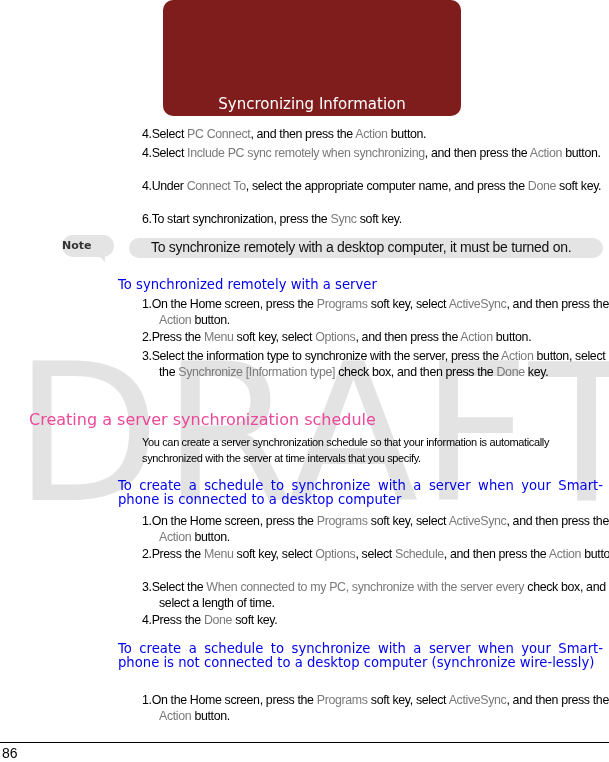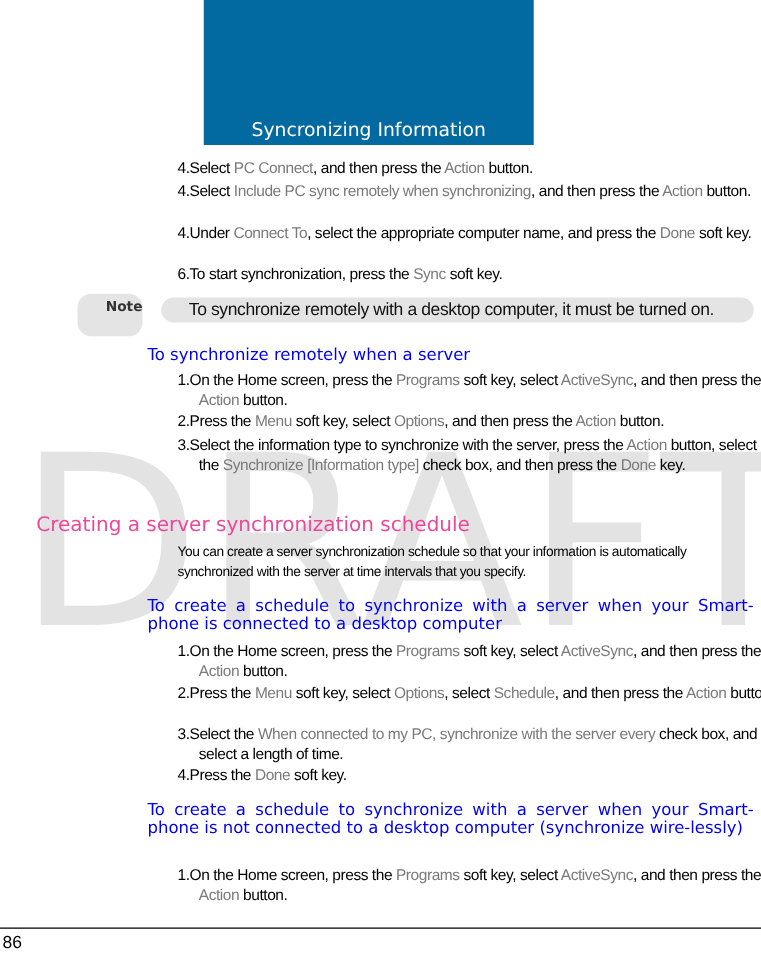--- a/index.html
+++ b/index.html
@@ -10,38 +10,39 @@
     color:#000;
   }
   .watermark {
     position:absolute; left:14px; top:340px;
     font-family:"DejaVu Sans", sans-serif;
     font-size:190px; line-height:190px; letter-spacing:2px;
     color:#e3e3e3; z-index:0; white-space:nowrap;
   }
   .layer { position:absolute; left:0; top:0; width:609px; height:762px; z-index:1; }
   .screen {
-    position:absolute; left:163px; top:0; width:264px; height:116px;
-    background:#0369a1;
+    position:absolute; left:163px; top:0; width:298px; height:116px;
+    background:#7f1d1d;
+    border-radius:10px;
   }
   .screen-caption {
     position:absolute; left:0; right:0; bottom:3px; text-align:center;
     color:#ffffff; font-family:"DejaVu Sans", sans-serif; font-size:15px;
   }
   .step {
     position:absolute; left:142px; width:465px;
     font-size:12.4px; line-height:16px; letter-spacing:-0.35px;
     padding-left:17px; text-indent:-17px;
   }
   .hl { color:#7a7a7a; }
   .note-badge {
-    position:absolute; left:62px; top:235px; width:52px; height:34px;
+    position:absolute; left:62px; top:235px; width:52px; height:22px;
     background:#e4e4e4; border-radius:11px;
     font-family:"DejaVu Sans", sans-serif; font-weight:bold; font-size:11px;
-    color:#333; text-align:right; line-height:22px;
+    color:#333; text-align:left; line-height:22px;
   }
   .note-tail {
     position:absolute; left:98px; top:252px; width:0; height:0;
     border-left:4px solid transparent; border-right:6px solid transparent;
     border-top:10px solid #e4e4e4; transform:skewX(30deg);
   }
   .note-box {
     position:absolute; left:129px; top:238px; width:474px; height:20px;
     background:#e4e4e4; border-radius:10px;
     font-size:14px; line-height:18px; letter-spacing:-0.3px;
@@ -76,21 +77,21 @@
 
   <div class="step" style="top:126px"><span>4.Select </span><span class="hl">PC Connect</span><span>, and then press the </span><span class="hl">Action</span><span> button.</span></div>
   <div class="step" style="top:145px"><span>4.Select </span><span class="hl">Include PC sync remotely when synchronizing</span><span>, and then press the </span><span class="hl">Action</span><span> button.</span></div>
   <div class="step" style="top:178px"><span>4.Under </span><span class="hl">Connect To</span><span>, select the appropriate computer name, and press the </span><span class="hl">Done</span><span> soft key.</span></div>
   <div class="step" style="top:211px"><span>6.To start synchronization, press the </span><span class="hl">Sync</span><span> soft key.</span></div>
 
   <div class="note-badge">Note</div>
   <div class="note-tail"></div>
   <div class="note-box">To synchronize remotely with a desktop computer, it must be turned on.</div>
 
-  <div class="subhead" style="top:278px">To synchronize remotely when a server</div>
+  <div class="subhead" style="top:278px">To synchronized remotely with a server</div>
 
   <div class="step" style="top:296px"><span>1.On the Home screen, press the </span><span class="hl">Programs</span><span> soft key, select </span><span class="hl">ActiveSync</span><span>, and then press the </span><span class="hl">Action</span><span> button.</span></div>
   <div class="step" style="top:329px"><span>2.Press the </span><span class="hl">Menu</span><span> soft key, select </span><span class="hl">Options</span><span>, and then press the </span><span class="hl">Action</span><span> button.</span></div>
   <div class="step" style="top:348px"><span>3.Select the information type to synchronize with the server, press the </span><span class="hl">Action</span><span> button, select the </span><span class="hl">Synchronize [Information type]</span><span> check box, and then press the </span><span class="hl">Done</span><span> key.</span></div>
 
   <div class="section-head">Creating a server synchronization schedule</div>
   <div class="para">You can create a server synchronization schedule so that your information is automatically synchronized with the server at time intervals that you specify.</div>
 
   <div class="subhead" style="top:479px">To create a schedule to synchronize with a server when your Smart-phone is connected to a desktop computer</div>
 

